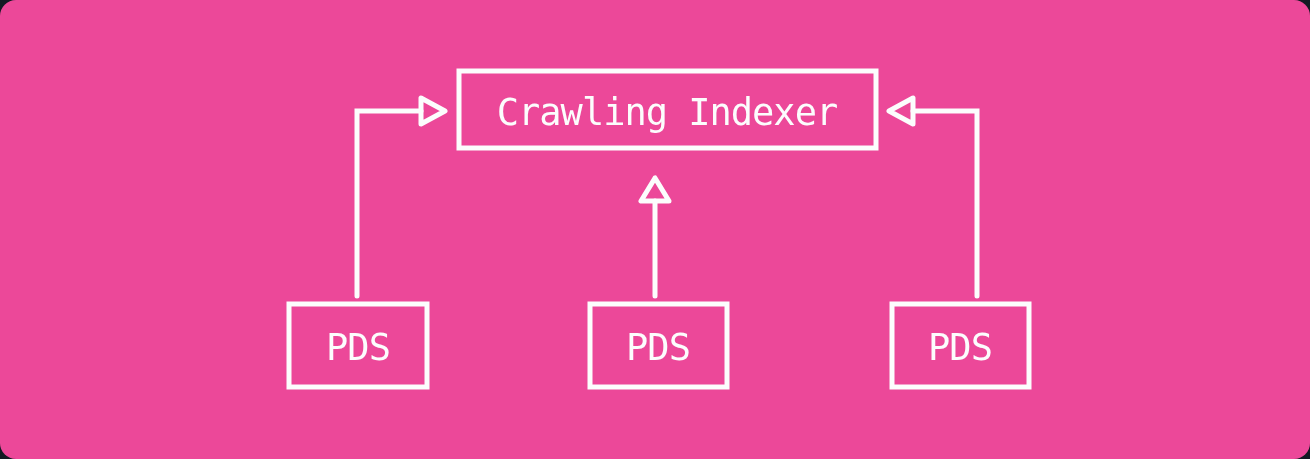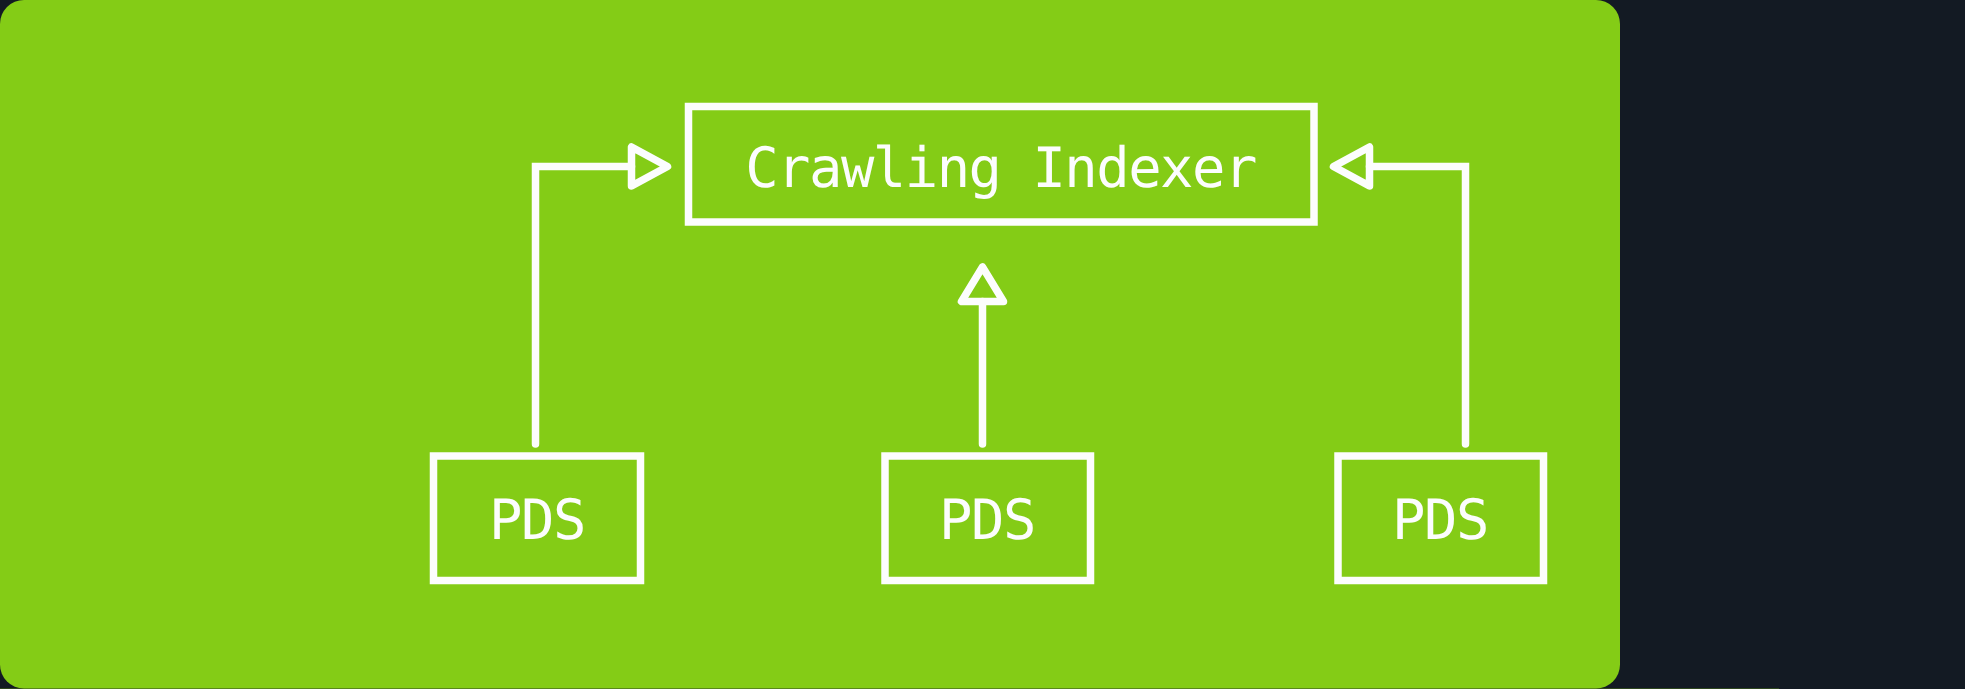--- a/index.html
+++ b/index.html
@@ -8,23 +8,23 @@
     width: 1310px;
     height: 459px;
     background: #131a23;
     overflow: hidden;
     font-family: "DejaVu Sans Mono", monospace;
   }
   .card {
     position: absolute;
     left: 0;
     top: 0;
-    width: 1080px;
+    width: 1310px;
     height: 459px;
-    background: #84cc16;
+    background: #ec4899;
     border-radius: 16px;
     box-sizing: border-box;
   }
   svg {
     display: block;
     width: 1310px;
     height: 459px;
   }
   .node-box {
     fill: none;

